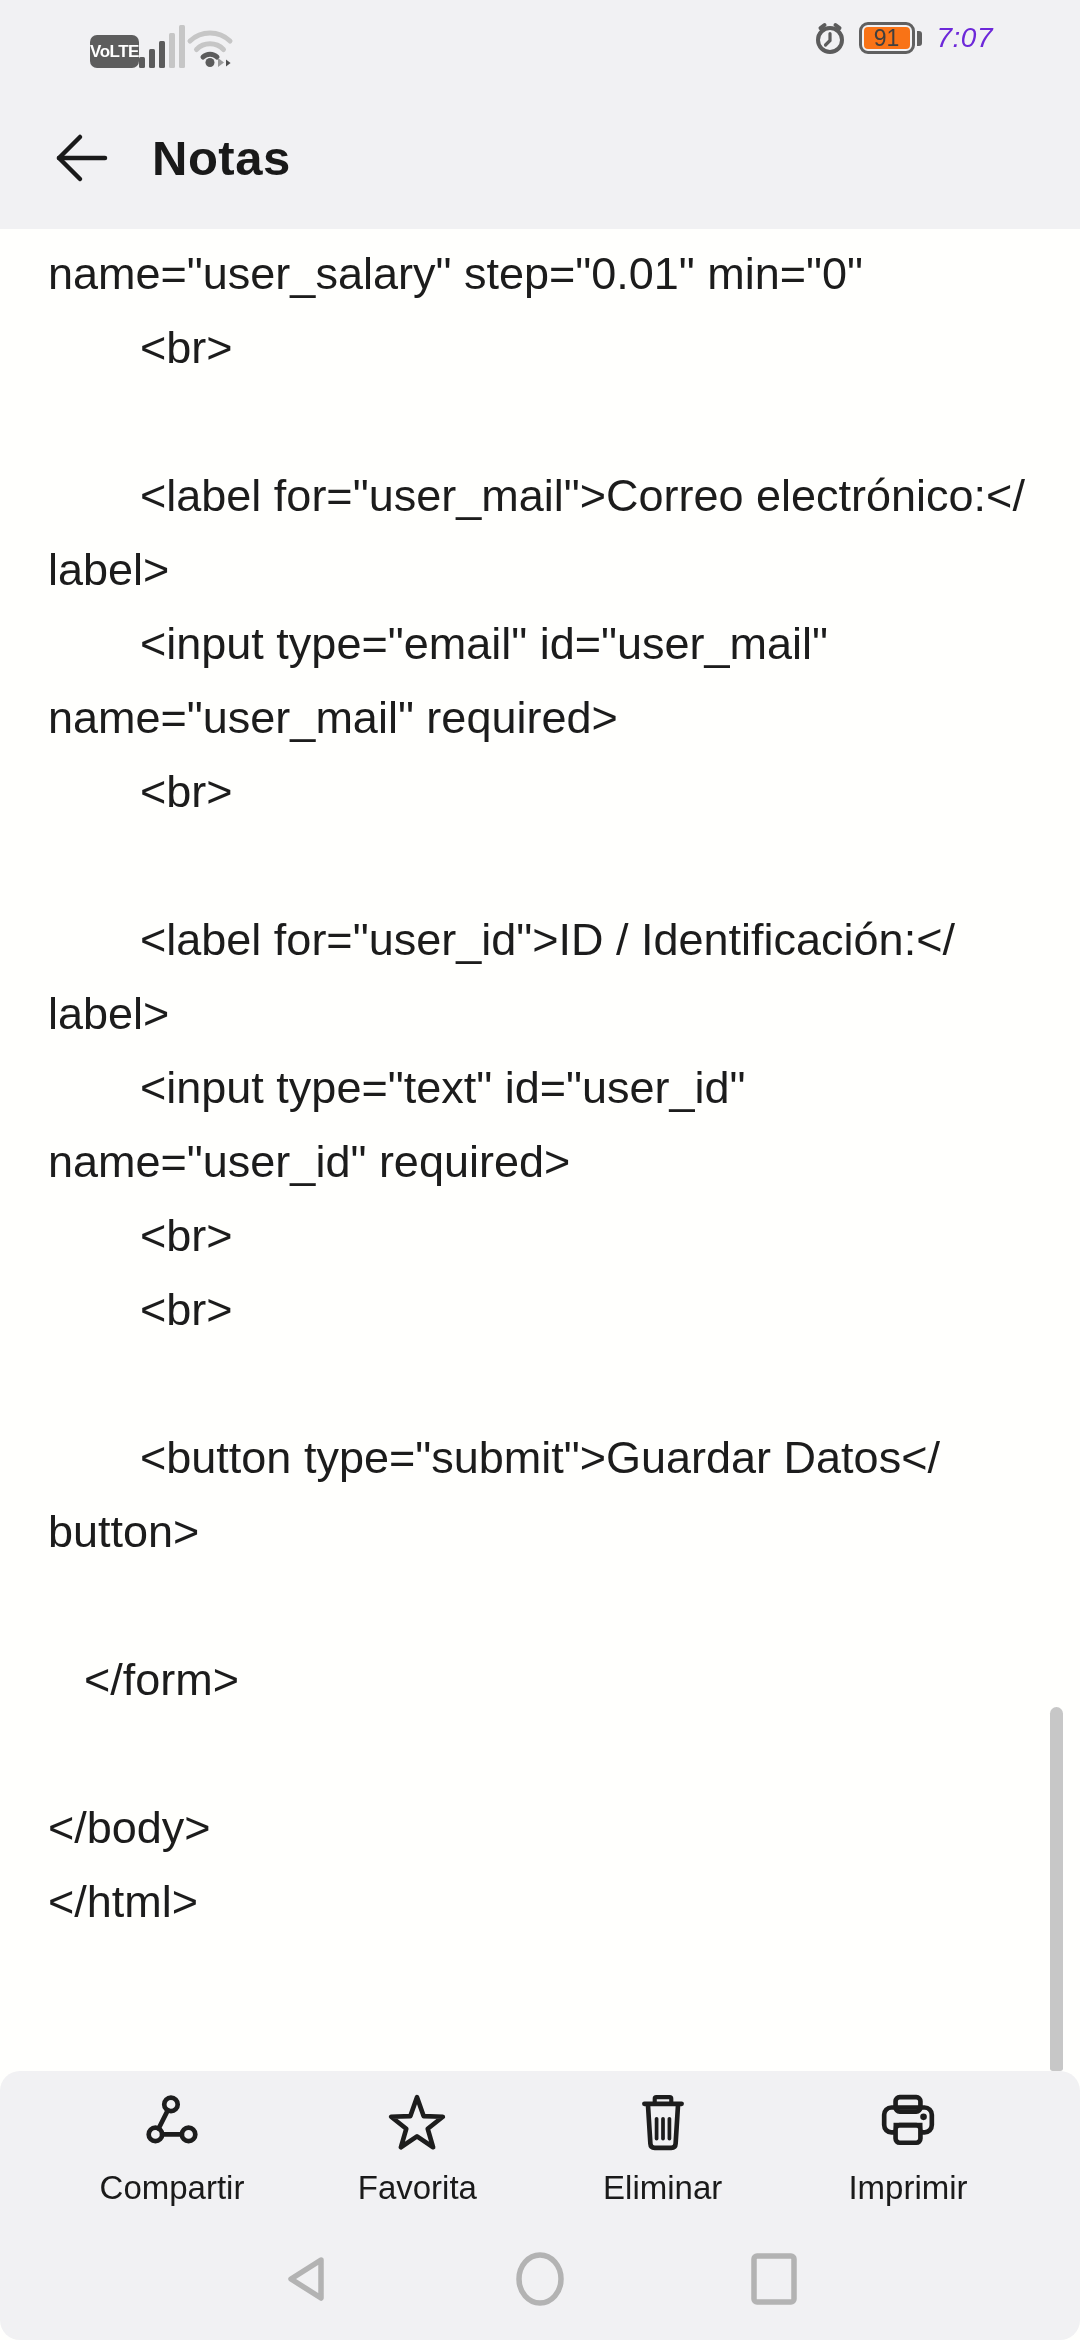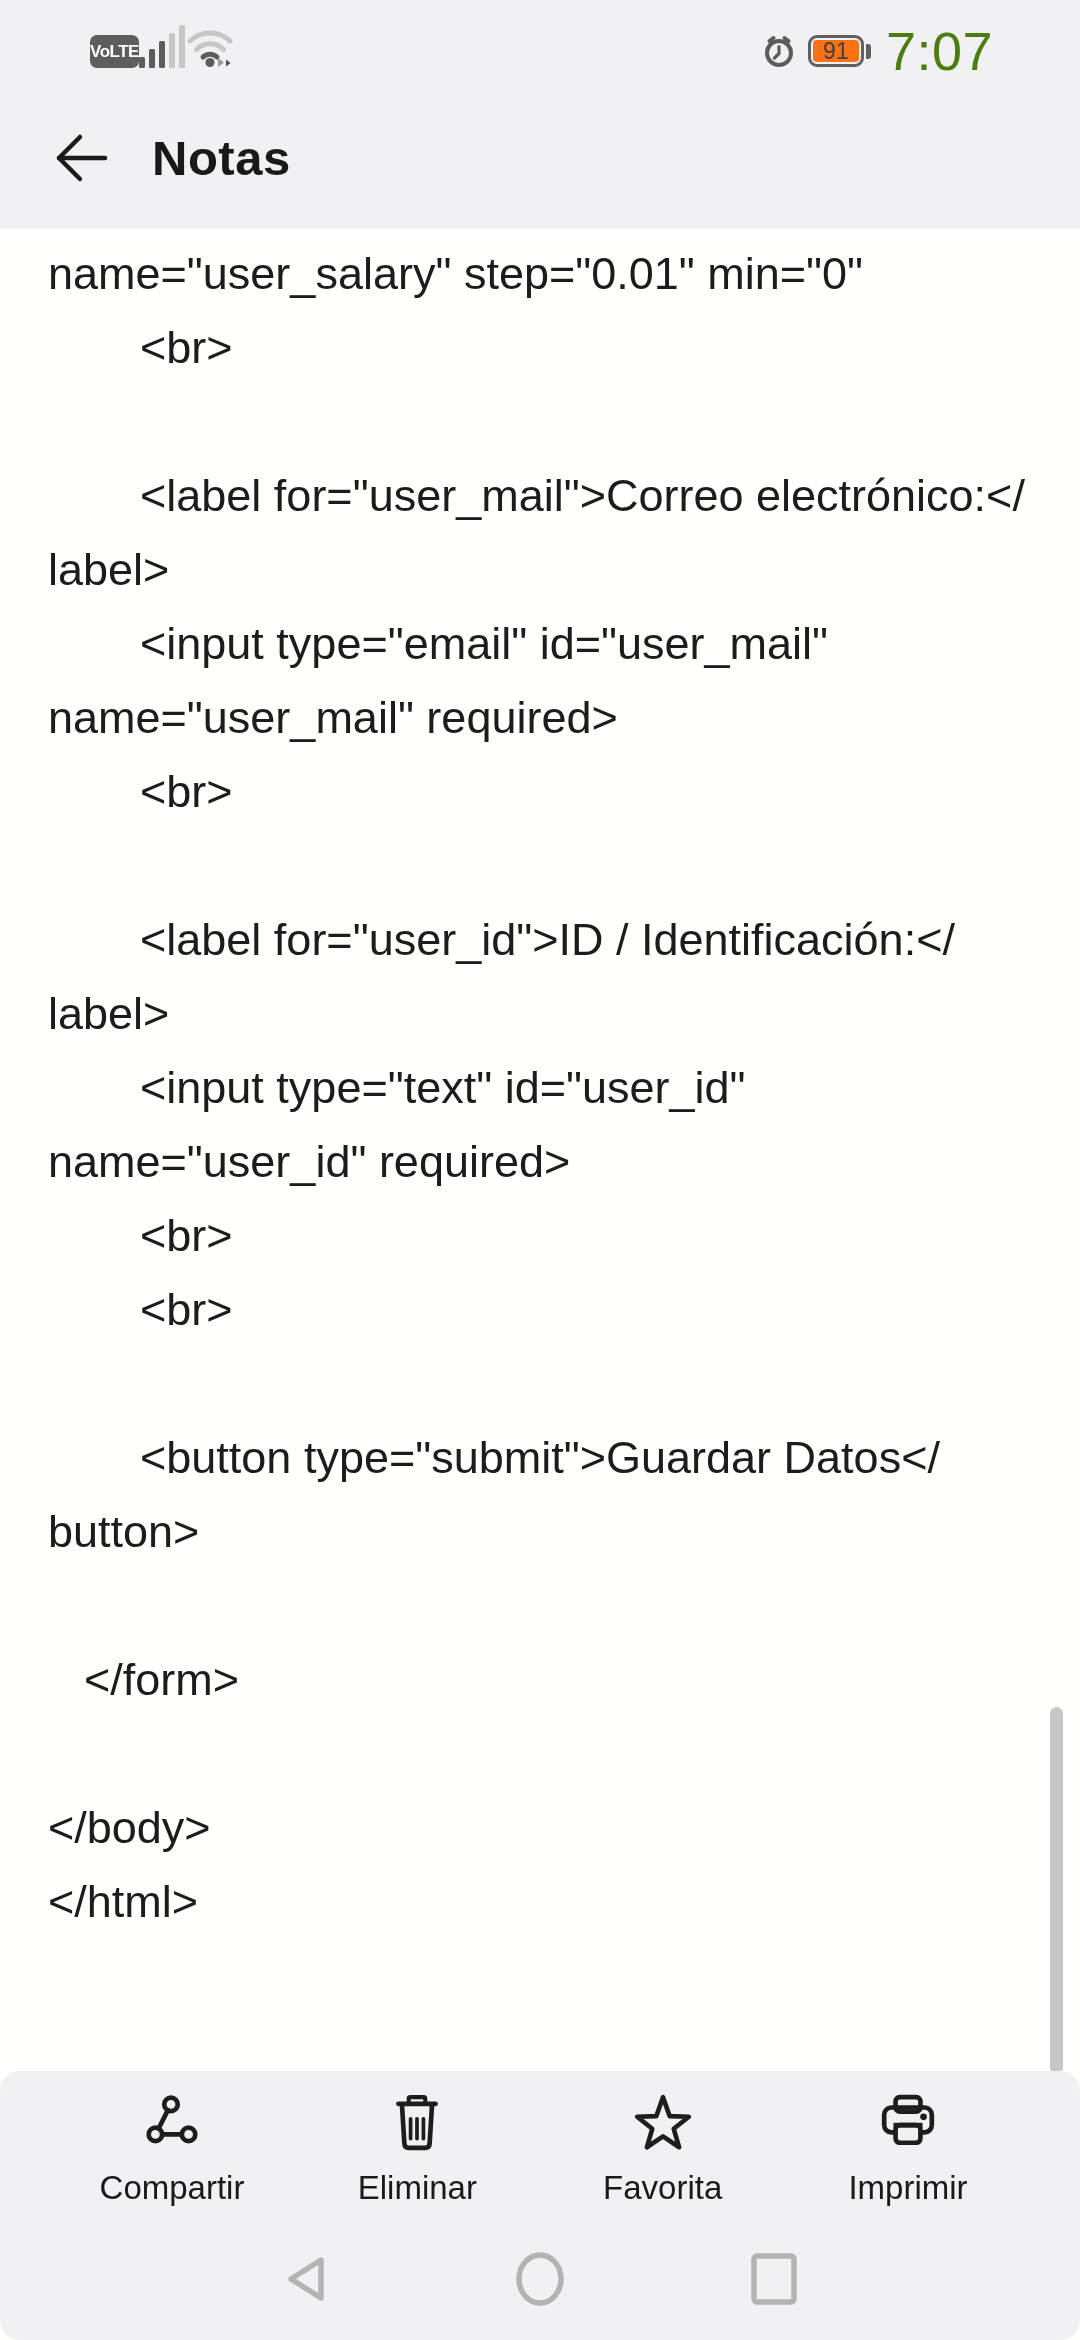--- a/index.html
+++ b/index.html
@@ -18,21 +18,21 @@
   .signal i { display:block; width:6px; border-radius:1.5px; background:#5c5c5c; }
   .signal i.dim { background:#c6c6c6; }
   .wifi { position:relative; width:52px; height:44px; }
   .sb-right { position:absolute; right:87px; top:20px; display:flex; align-items:center; gap:12px; }
   .alarm { width:34px; height:36px; }
   .battery { position:relative; width:66px; height:34px; display:flex; align-items:center; }
   .bat-body { width:56px; height:32px; border:3px solid #606060; border-radius:9px; padding:2px; background:#f1f1f3; }
   .bat-fill { width:100%; height:100%; background:#f97316; border-radius:4px; display:flex; align-items:center; justify-content:center; }
   .bat-fill span { font-size:23px; color:#3f3f3f; }
   .bat-nub { width:5px; height:15px; background:#606060; border-radius:0 3px 3px 0; margin-left:2px; }
-  .clock-time { font-size:54px; color:#4d7c0f; letter-spacing:0.5px; }
+  .clock-time { font-size:28px; color:#6d28d9; letter-spacing:0.5px;font-style:italic; }
 
   .header { position:absolute; top:108px; left:0; right:12px; height:100px; display:flex; align-items:center; }
   .back-btn { margin-left:52px; width:58px; height:58px; display:flex; align-items:center; justify-content:center; }
   .page-title { margin-left:42px; font-size:49px; font-weight:bold; color:#191919; letter-spacing:0.5px; }
 
   
   .content { position:absolute; top:229px; left:0; width:1080px; height:1842px; background:#fffffd;
     padding:8px 0 0 48px; overflow:hidden; }
   .code-line { height:74px; line-height:74px; font-size:45px; color:#1c1c1c; white-space:pre; overflow:hidden; }
   .code-line.i1 { padding-left:92px; }
@@ -149,43 +149,43 @@
             <circle cx="44" cy="40" r="6.5" fill="none" stroke="#1d1d1d" stroke-width="4.5"></circle>
             <path d="M24 16.5 L15 34.5" stroke="#1d1d1d" stroke-width="4.5" stroke-linecap="round"></path>
             <path d="M18.5 40 H37.5" stroke="#1d1d1d" stroke-width="4.5" stroke-linecap="round"></path>
           </svg>
         </div>
         <div class="tb-label">Compartir</div>
       </div>
 
       <div class="tb-item">
         <div class="tb-icon">
+          <svg width="62" height="60" viewBox="0 0 60 58">
+            <polygon points="30,4 36.4,22.3 55,23 40.4,34.6 45.6,52.5 30,42 14.4,52.5 19.6,34.6 5,23 23.6,22.3" fill="none" stroke="#1d1d1d" stroke-width="4.5" stroke-linejoin="round"></polygon>
+          </svg>
+        </div>
+        <div class="tb-label">Favorita</div>
+      </div>
+
+      <div class="tb-item">
+        <div class="tb-icon">
           <svg width="54" height="60" viewBox="0 0 50 58">
             <path d="M17 10 V5.5 Q17 4 18.5 4 H31.5 Q33 4 33 5.5 V10" fill="none" stroke="#1d1d1d" stroke-width="4" stroke-linejoin="round"></path>
             <path d="M7 10.5 H43" stroke="#1d1d1d" stroke-width="4.5" stroke-linecap="round"></path>
             <path d="M10.5 12 L12.8 49 Q13 53 17 53 H33 Q37 53 37.2 49 L39.5 12" fill="none" stroke="#1d1d1d" stroke-width="4.5" stroke-linejoin="round"></path>
             <path d="M18.8 25 V44" stroke="#1d1d1d" stroke-width="3.6" stroke-linecap="round"></path>
             <path d="M25 25 V44" stroke="#1d1d1d" stroke-width="3.6" stroke-linecap="round"></path>
             <path d="M31.2 25 V44" stroke="#1d1d1d" stroke-width="3.6" stroke-linecap="round"></path>
           </svg>
         </div>
         <div class="tb-label">Eliminar</div>
       </div>
 
       <div class="tb-item">
         <div class="tb-icon">
-          <svg width="62" height="60" viewBox="0 0 60 58">
-            <polygon points="30,4 36.4,22.3 55,23 40.4,34.6 45.6,52.5 30,42 14.4,52.5 19.6,34.6 5,23 23.6,22.3" fill="none" stroke="#1d1d1d" stroke-width="4.5" stroke-linejoin="round"></polygon>
-          </svg>
-        </div>
-        <div class="tb-label">Favorita</div>
-      </div>
-
-      <div class="tb-item">
-        <div class="tb-icon">
           <svg width="58" height="58" viewBox="0 0 56 54">
             <rect x="16" y="3" width="24" height="14" rx="4" fill="none" stroke="#1d1d1d" stroke-width="4.5"></rect>
             <rect x="5" y="13" width="46" height="24" rx="7" fill="none" stroke="#1d1d1d" stroke-width="4.5"></rect>
             <circle cx="43" cy="22" r="3.2" fill="#1d1d1d"></circle>
             <rect x="16" y="30" width="24" height="17" rx="4" fill="#f1f1f3" stroke="#1d1d1d" stroke-width="4.5"></rect>
             <path d="M14 30 H42" stroke="#1d1d1d" stroke-width="4.5"></path>
           </svg>
         </div>
         <div class="tb-label">Imprimir</div>
       </div>

